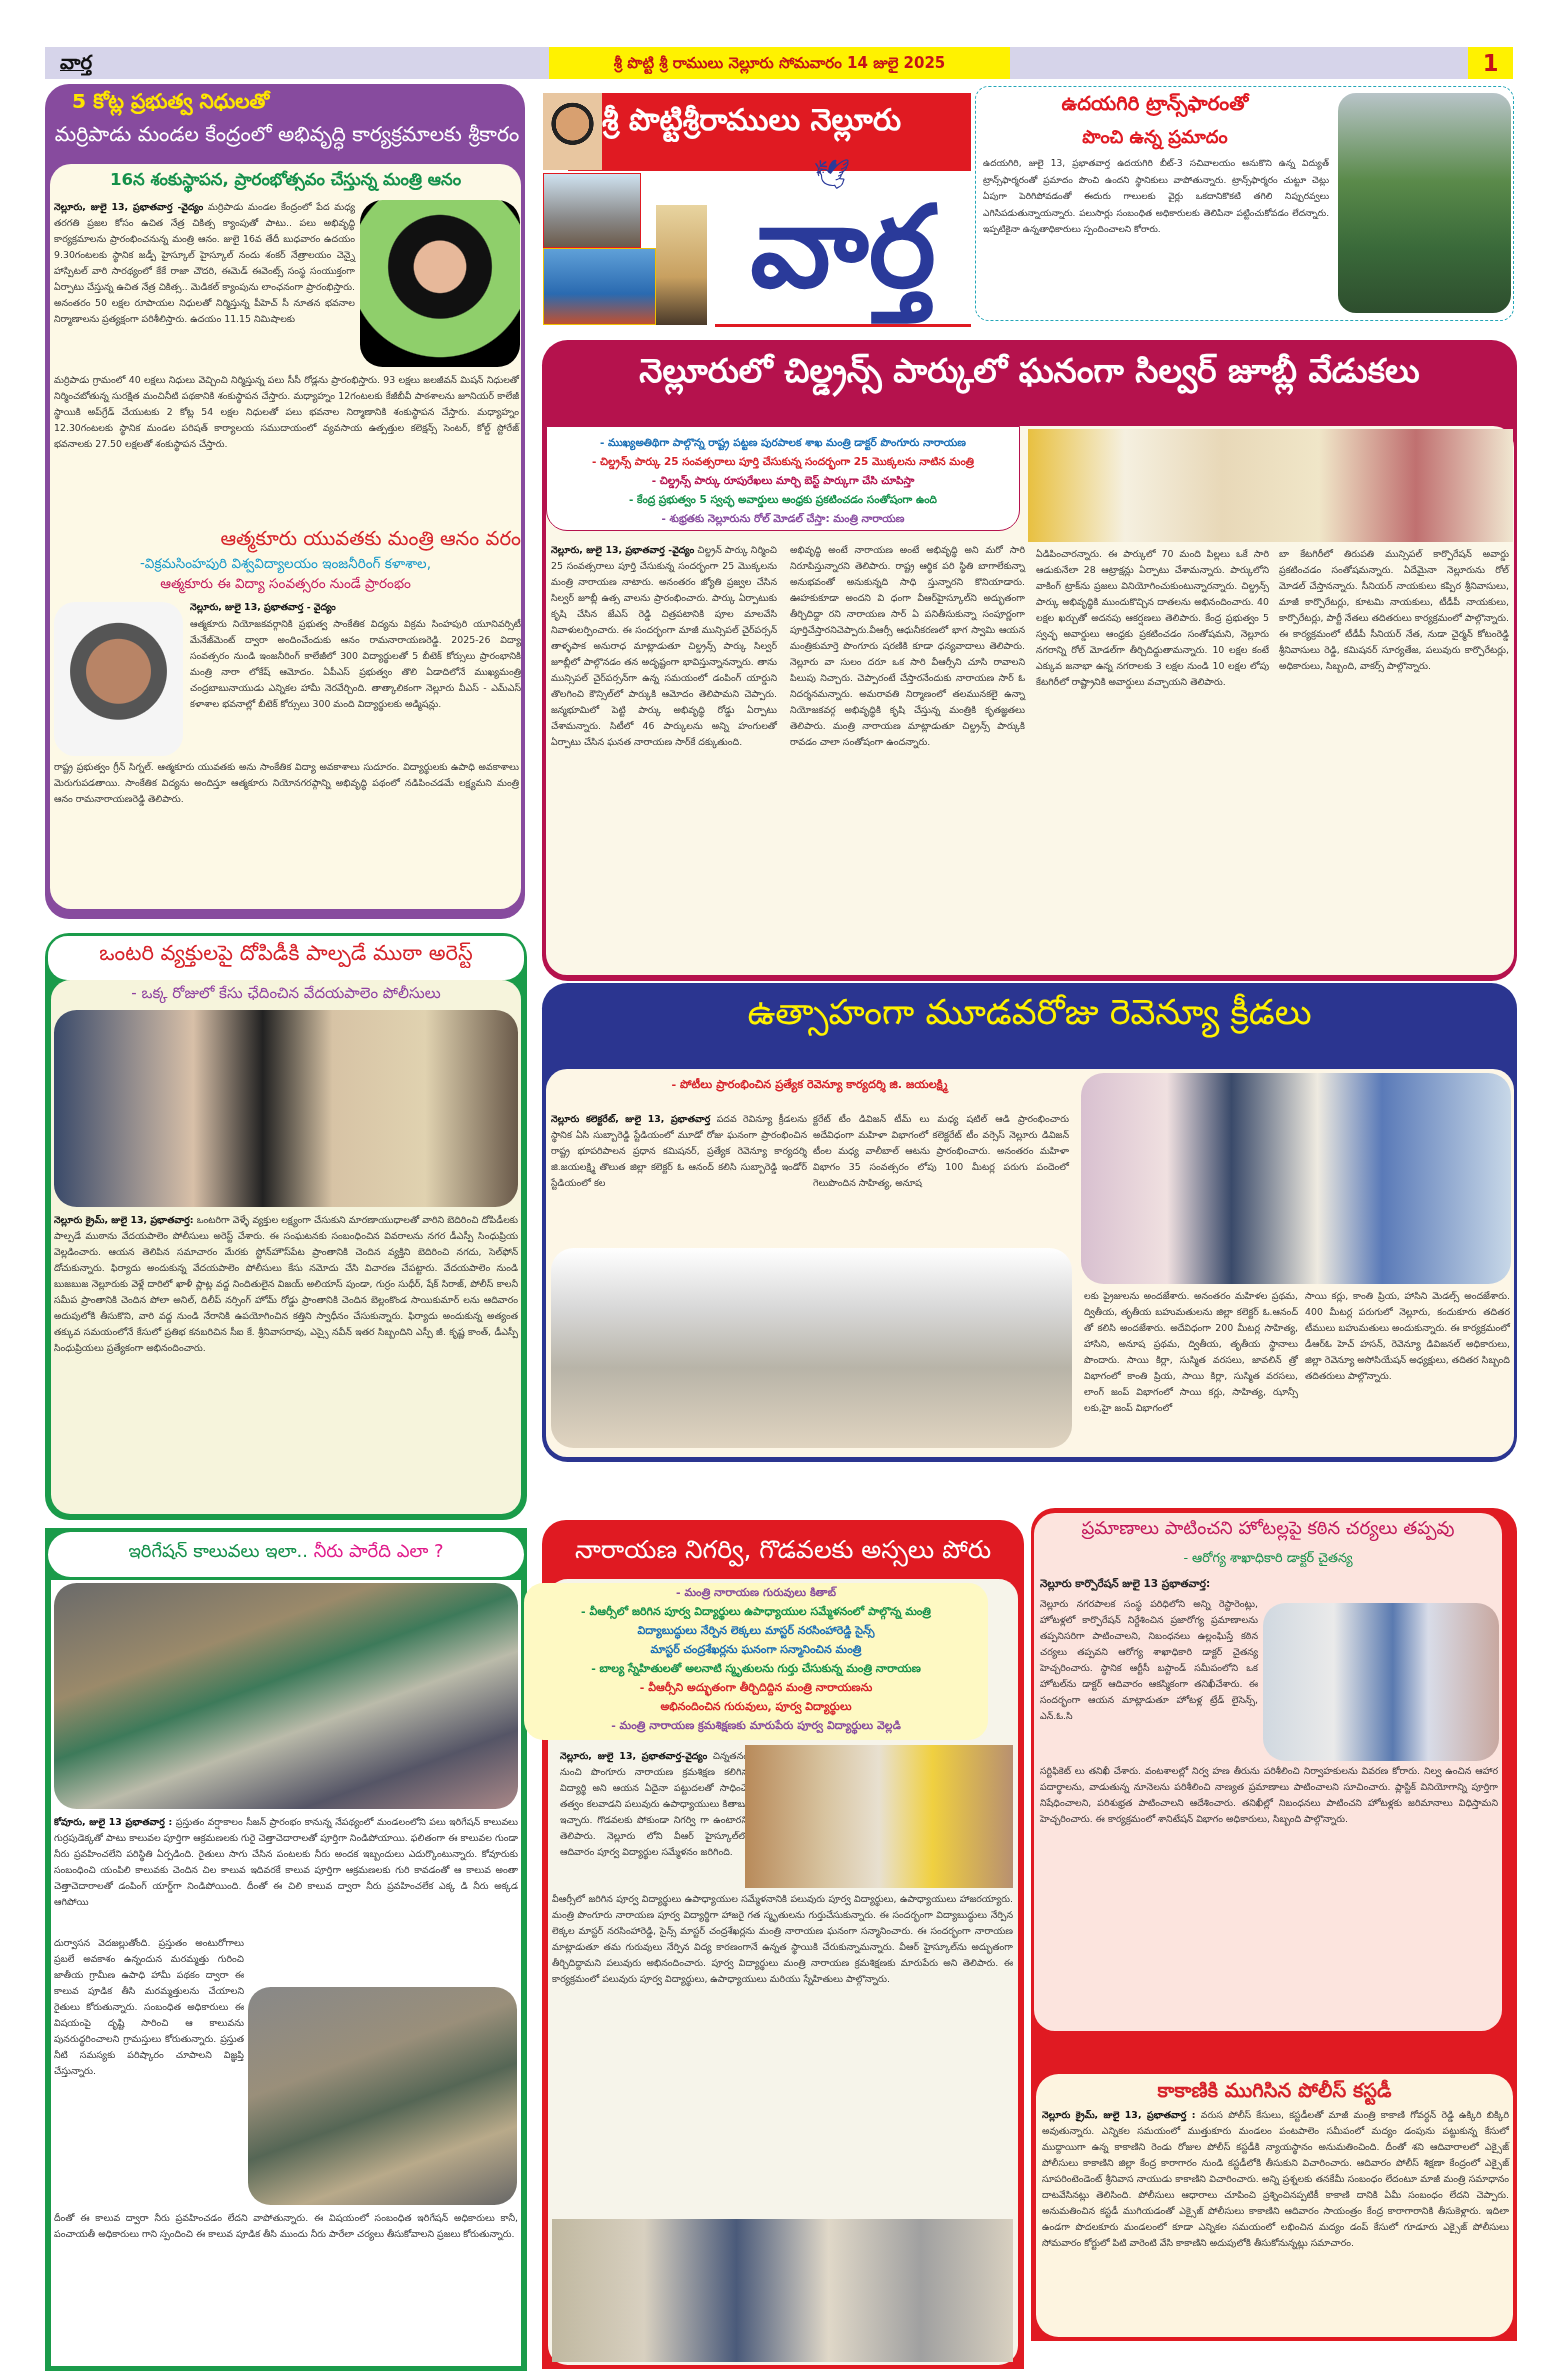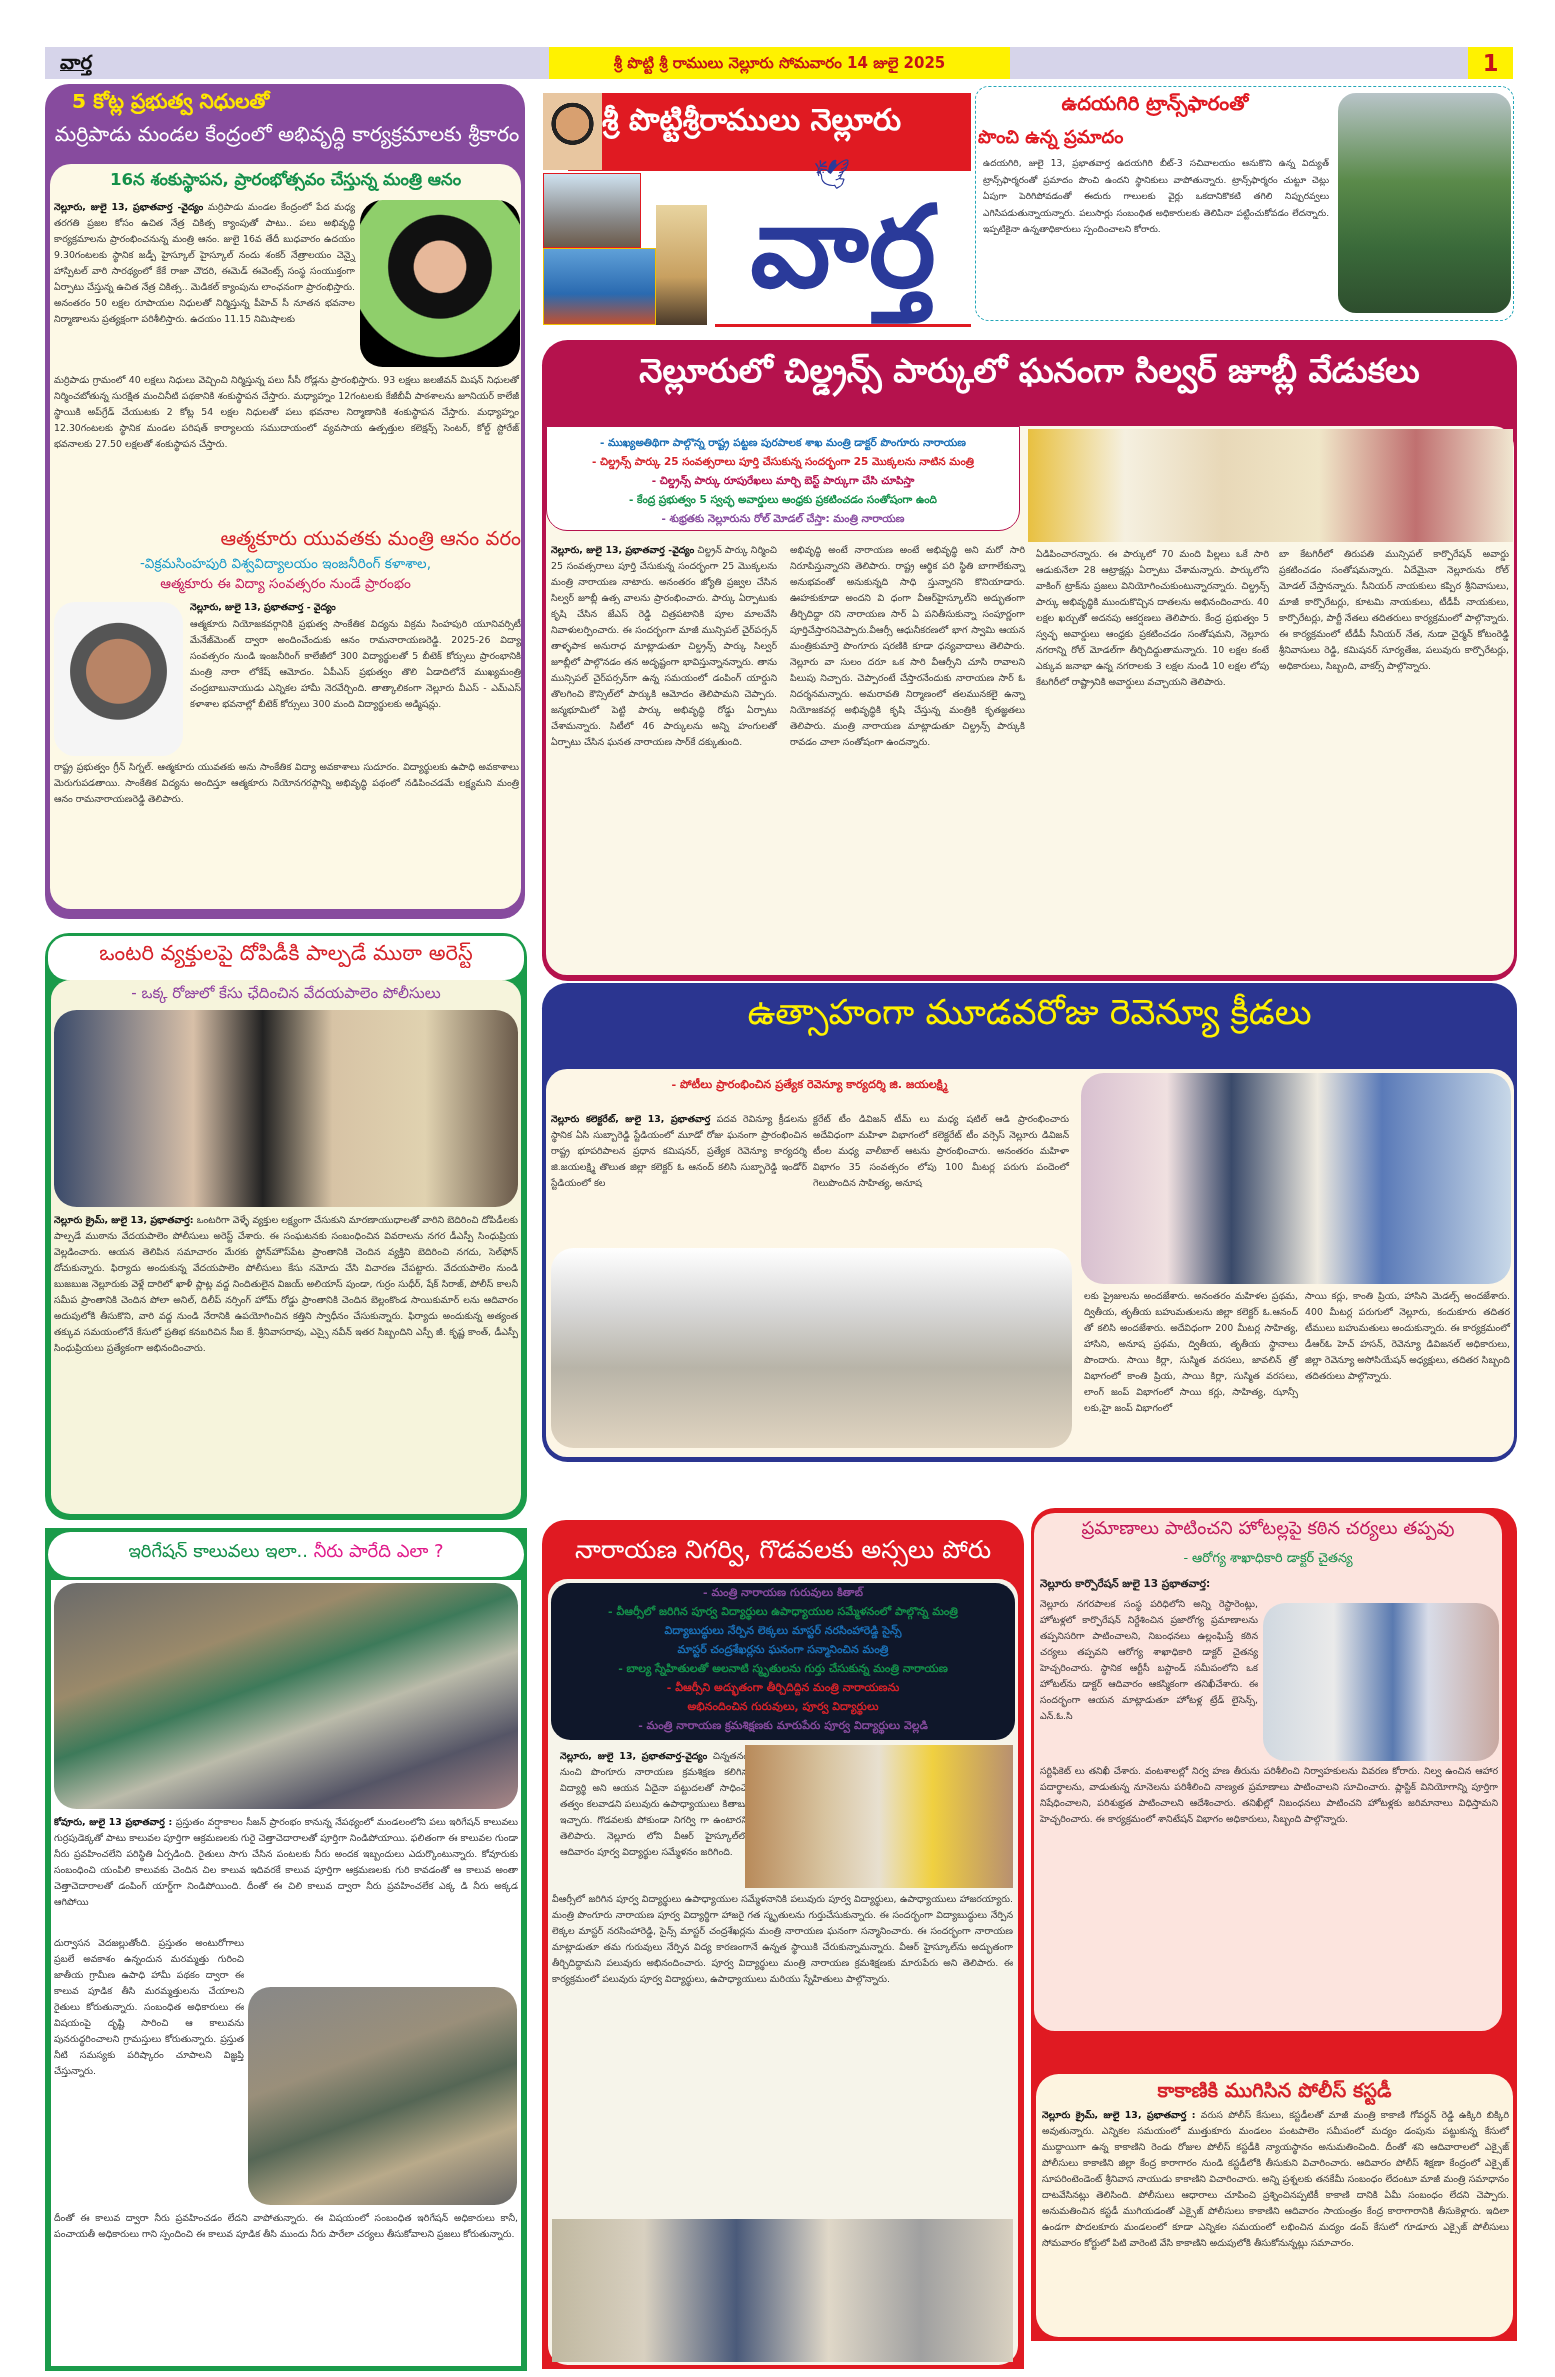--- a/index.html
+++ b/index.html
@@ -60,21 +60,21 @@
   .mh-img1 { left: 543px; top: 173px; width: 98px; height: 75px; background: linear-gradient(180deg,#cfe2f0,#8a8a8a 60%,#6b5a4a); border: 1.5px solid #e01a22; }
   .mh-img2 { left: 543px; top: 248px; width: 113px; height: 77px; background: linear-gradient(180deg,#5fa0d8,#2a6ab0 60%,#c05030); border: 1.5px solid #f0c000; }
   .mh-img3 { left: 656px; top: 205px; width: 51px; height: 120px; background: linear-gradient(180deg,#e8d4a0,#c8a060 60%,#4a3a2a); }
   .mh-logo { left: 715px; top: 172px; width: 256px; height: 151px; font-size: 113px; font-weight: bold; color: #2a3a9a; text-align: center; line-height: 151px; }
   .mh-bird { left: 802px; top: 157px; width: 60px; height: 30px; font-size: 29px; color: #2a3a9a; text-align: center; }
   .mh-underline { left: 715px; top: 324px; width: 256px; height: 3px; background: #e01a22; }
 
   
   .tr-box { left: 975px; top: 86px; width: 539px; height: 235px; border: 1.5px dashed #23a6b8; border-radius: 13.5px; background: #ffffff; }
   .tr-head1 { left: 978px; top: 92px; width: 354px; font-size: 19.6px; color: #e01a22; font-weight: bold; text-align: center; }
-  .tr-head2 { left: 978px; top: 126px; width: 354px; font-size: 18px; color: #e01a22; font-weight: bold; text-align: left; }
+  .tr-head2 { left: 978px; top: 126px; width: 354px; font-size: 18px; color: #e01a22; font-weight: bold; text-align: center; }
   .tr-text { left: 983px; top: 155px; width: 346px; font-size: 9px; line-height: 16.6px; }
   .tr-photo { left: 1338px; top: 93px; width: 173px; height: 220px; background: linear-gradient(180deg,#b8c4c8,#5a8a4a 40%,#3a6a3a 70%,#2e4e2e); border-radius: 18px; }
 
   
   .sj { left: 542px; top: 340px; width: 975px; height: 641px; background: #b5124d; border-radius: 25.6px; }
   .sj-head { left: 542px; top: 351px; width: 975px; font-size: 33px; color: #ffffff; text-align: center; font-weight: bold; }
   .sj-inner { left: 546px; top: 426px; width: 968px; height: 549px; background: #fbf7e8; border-radius: 21px; }
   .sj-bullets { left: 546px; top: 426px; width: 474px; height: 105px; background: #ffffff; border: 1.5px solid #b5124d; border-radius: 0 0 21px 21px; padding-top: 6px; }
   .sj-bullet { font-size: 10.5px; line-height: 19px; text-align: center; font-weight: bold; }
   .sj-photo { left: 1028px; top: 429px; width: 485px; height: 113px; background: linear-gradient(90deg,#e8c040,#f5f0e0 20%,#e8d8b8 40%,#f0e6c8 60%,#c07070 80%,#f0e6d0); }
@@ -92,21 +92,21 @@
   .rv-col2 { left: 813px; top: 1111px; width: 256px; }
   .rv-photo1 { left: 1081px; top: 1073px; width: 430px; height: 211px; background: linear-gradient(90deg,#d8c0d0,#f0e0e0 20%,#3a4a6a 35%,#eeeae0 55%,#5a7ab8 70%,#c8d8e8); border-radius: 22.6px; }
   .rv-photo2 { left: 551px; top: 1248px; width: 521px; height: 200px; background: linear-gradient(180deg,#ffffff,#d8d8d8 30%,#b8b4a8 60%,#e0d4c0); border-radius: 22.6px; }
   .rv-col3 { left: 1084px; top: 1288px; width: 214px; }
   .rv-col4 { left: 1305px; top: 1288px; width: 205px; }
 
   
   .nr { left: 542px; top: 1520px; width: 482px; height: 849px; background: #e01a22; border-radius: 24px 24px 0 0; }
   .nr-head { left: 542px; top: 1535px; width: 482px; font-size: 25px; color: #ffffff; text-align: center; }
   .nr-inner { left: 548px; top: 1579px; width: 470px; height: 786px; background: #f6f4ea; border-radius: 19.6px; }
-  .nr-bulbox { left: 551px; top: 1583px; width: 464px; height: 157px; background: #0f172a; border-radius: 19.6px; }
+  .nr-bulbox { left: 524px; top: 1583px; width: 464px; height: 157px; background: #fef9c3; border-radius: 19.6px; }
   .nr-bullet { font-size: 11px; line-height: 19px; text-align: center; font-weight: bold; }
   .nr-text1 { left: 560px; top: 1748px; width: 188px; }
   .nr-photo1 { left: 745px; top: 1745px; width: 268px; height: 143px; background: linear-gradient(90deg,#b88a5a,#d8c4a0 30%,#e8e0d0 50%,#f0d040 70%,#b89070); }
   .nr-text2 { left: 552px; top: 1891px; width: 461px; }
   .nr-photo2 { left: 552px; top: 2219px; width: 461px; height: 143px; background: linear-gradient(90deg,#c0b8a0,#d8d0c0 20%,#4a5a7a 40%,#e0d8c8 60%,#a0a0a0 80%,#d8d0c0); }
 
   
   .ht { left: 1031px; top: 1508px; width: 486px; height: 527px; background: #e01a22; border-radius: 24px 24px 0 0; }
   .ht-inner { left: 1034px; top: 1513px; width: 468px; height: 518px; background: #fce4de; border-radius: 21px; }
   .ht-head { left: 1034px; top: 1517px; width: 468px; font-size: 18px; color: #c2185b; text-align: center; }

